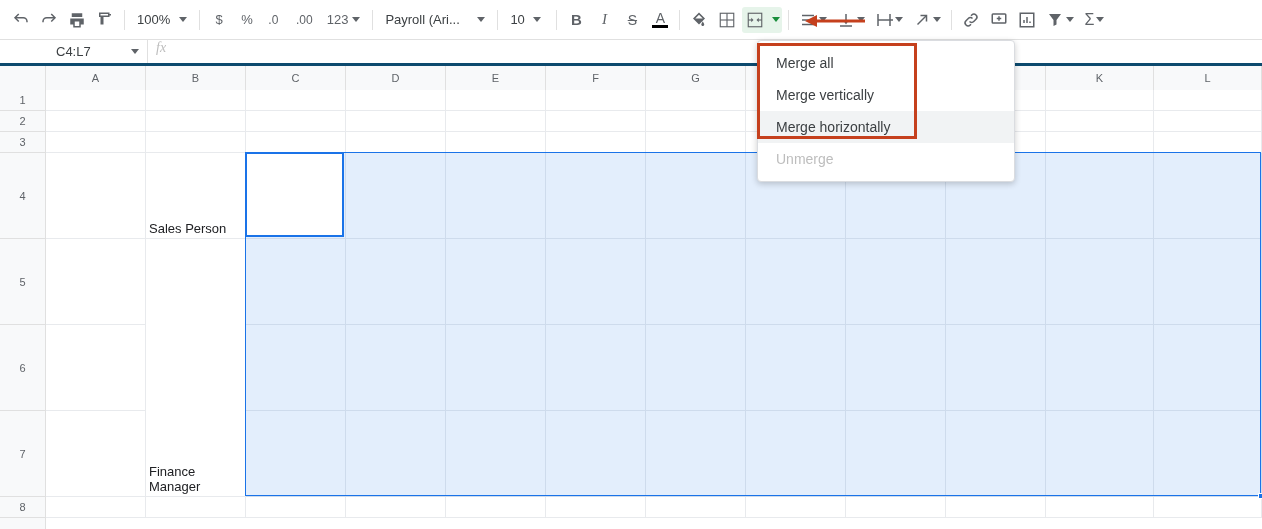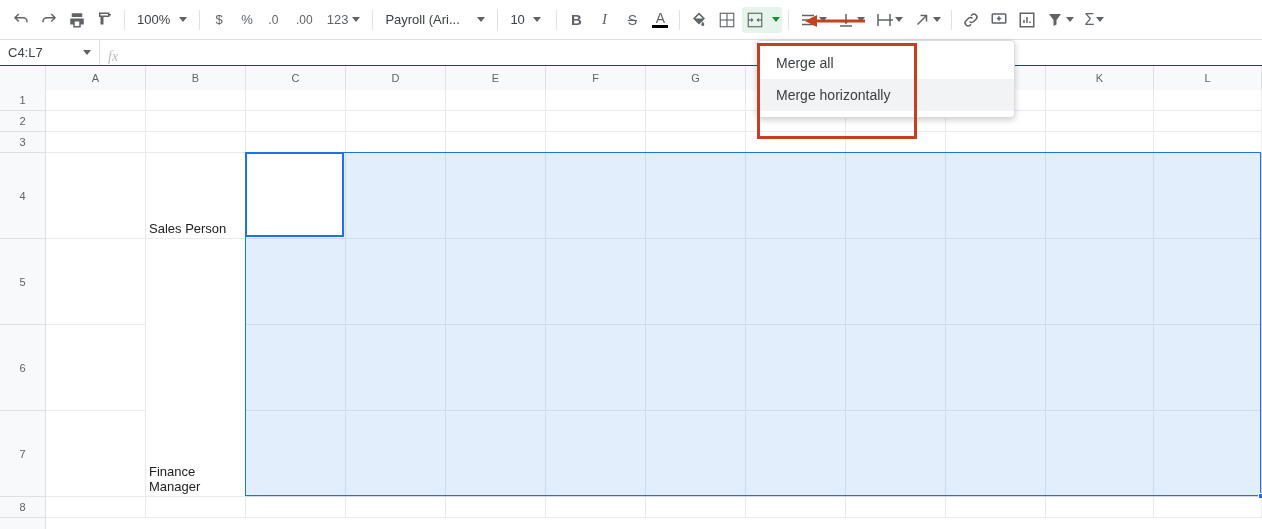--- a/index.html
+++ b/index.html
@@ -71,23 +71,24 @@
     display: inline-flex;
     align-items: center;
     background: #e6f4ea;
     border-radius: 3px;
   }
   .merge-combo .tbtn { background: transparent; }
 
   
   .fxbar {
     display: flex;
-    align-items: flex-end;
+    align-items: flex-start;
     height: 26px;
-    border-bottom: 1px solid #0c4a6e;
+    border-bottom: 3px solid #0c4a6e;
+    padding-left: 48px;
   }
   .name-box {
     display: flex;
     align-items: center;
     justify-content: space-between;
     width: 100px;
     height: 100%;
     padding: 0 8px;
     font-size: 13px;
     color: #3c4043;
@@ -511,20 +512,22 @@
       <div class="cell" style="left: 1108px; top: 407px; width: 108px; height: 21px;"></div>
       <div class="selection-fill" style="left: 200px; top: 63px; width: 1016px; height: 344px;"></div>
       <div class="selection-border" style="left: 199px; top: 62px; width: 1016px; height: 344px;"></div>
       <div class="active-cell" style="left: 199px; top: 62px; width: 99px; height: 85px;"></div>
       <div class="sel-handle" style="left: 1212px; top: 403px;"></div>
     </div>
 </div>
 
 <div class="menu">
     <div class="menu-item">Merge all</div>
+    <div class="menu-item">Merge vertically</div>
     <div class="menu-item hover">Merge horizontally</div>
+    <div class="menu-item disabled">Unmerge</div>
   </div>
 
 <div class="annotation-box"></div>
 <svg class="annotation-arrow" width="60" height="18">
   <line x1="60" y1="9" x2="8" y2="9" stroke="#c5401d" stroke-width="3"></line>
   <polygon points="0,9 12,3 12,15" fill="#c5401d"></polygon>
 </svg>
 
 </body></html>

